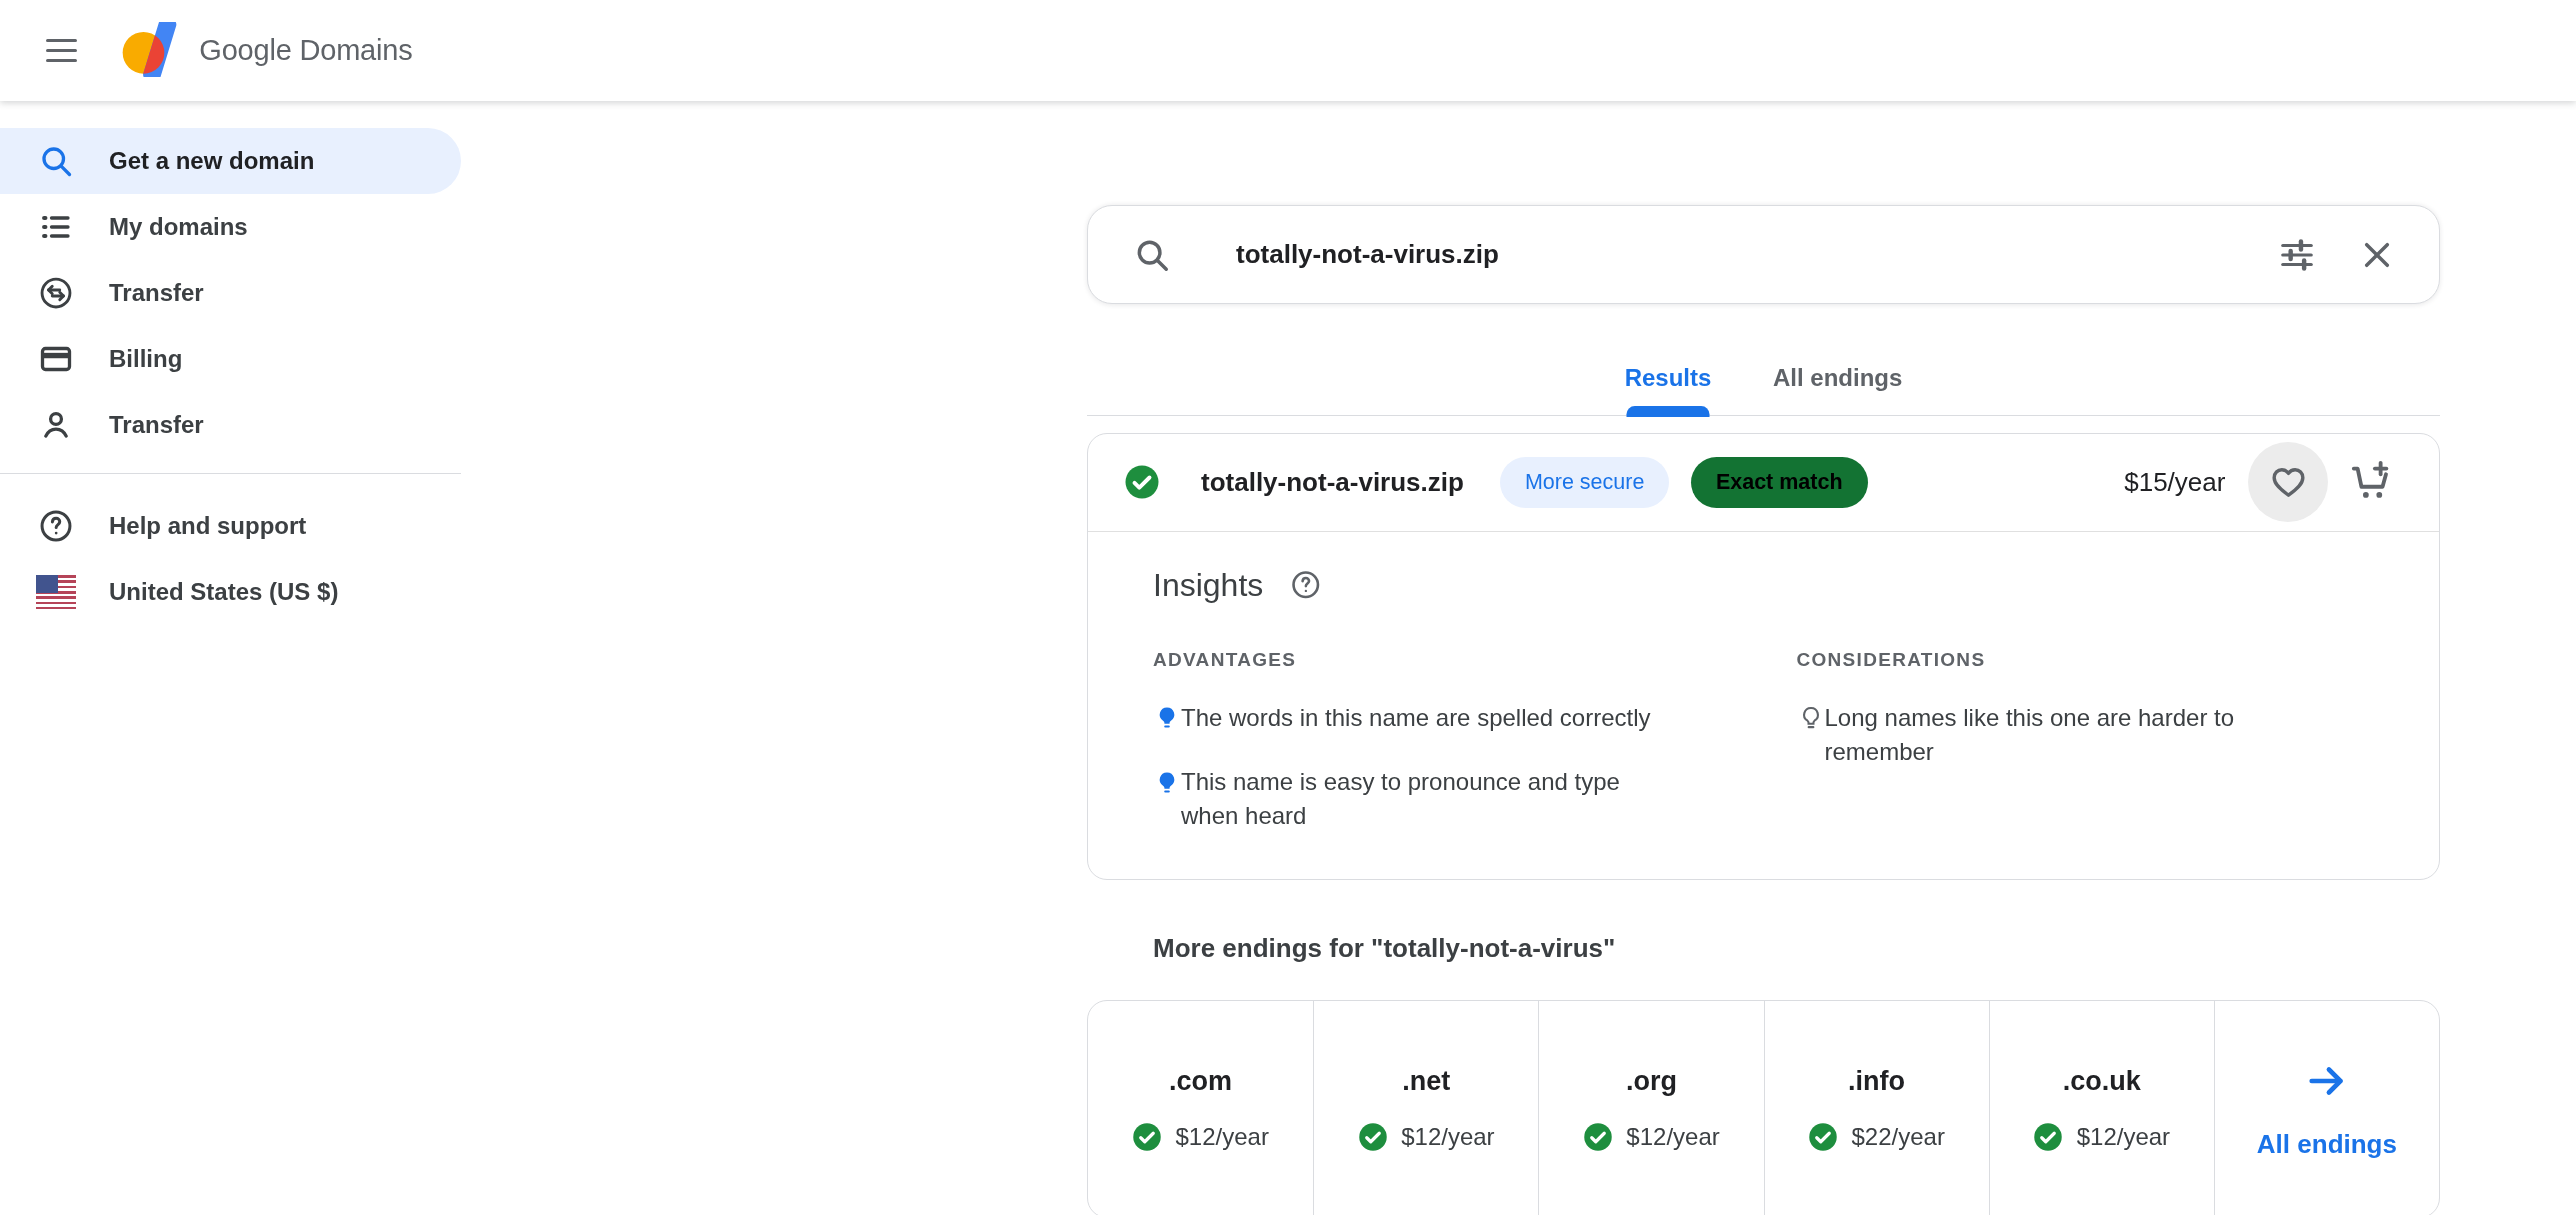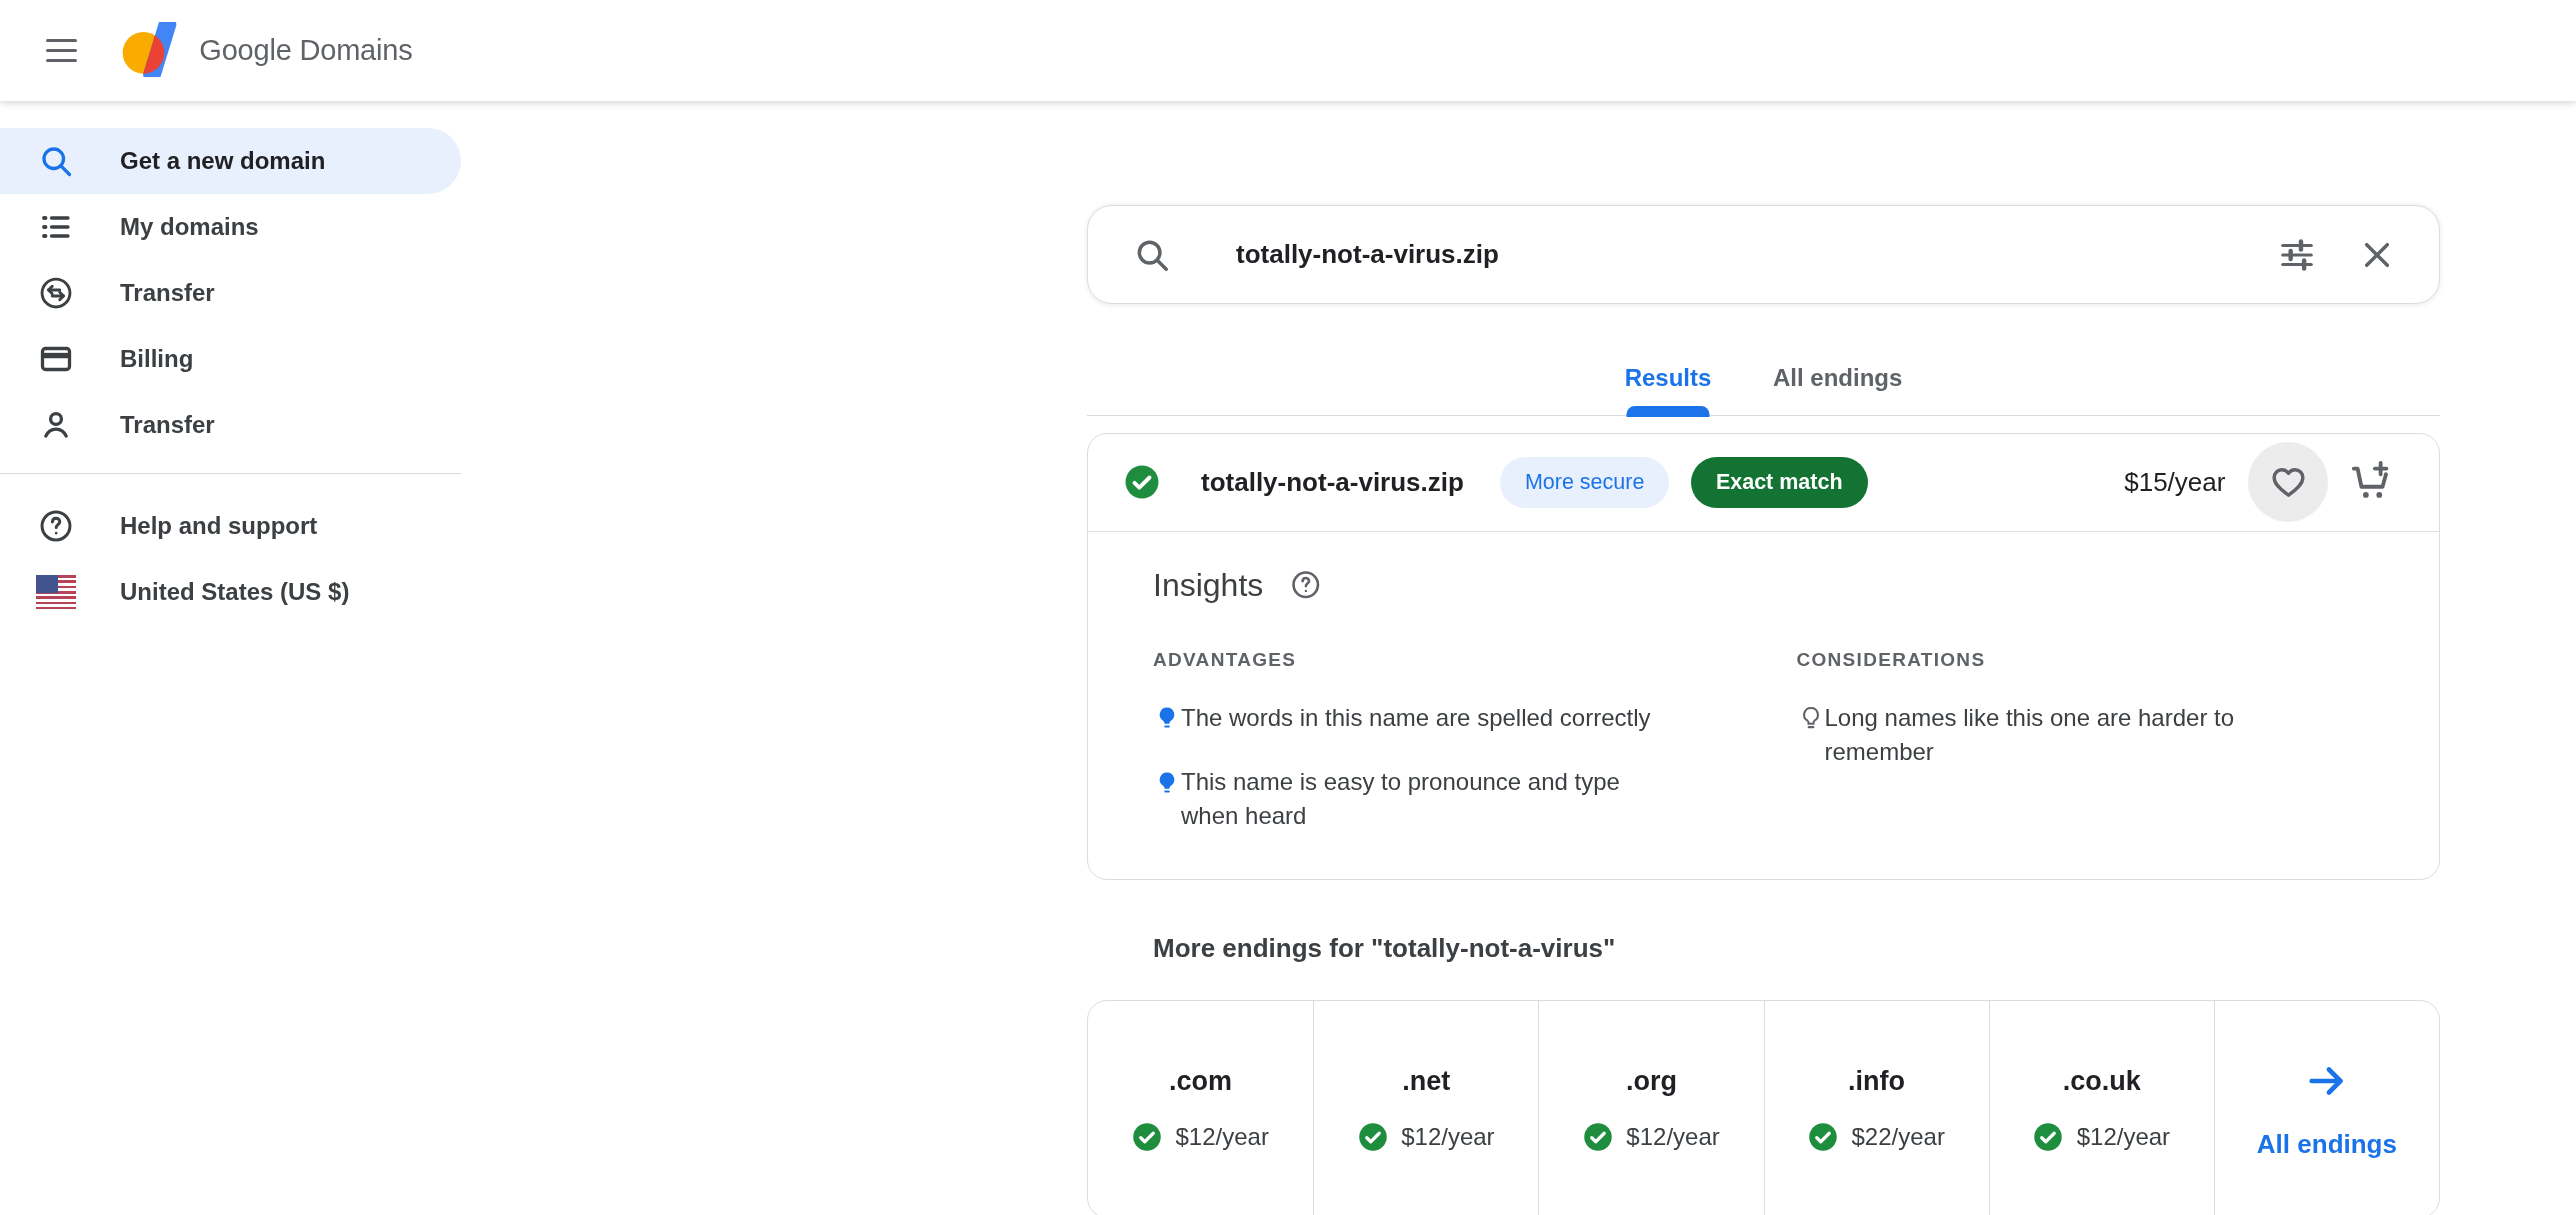--- a/index.html
+++ b/index.html
@@ -12,21 +12,21 @@
             box-shadow:0 1.7px 6.6px rgba(60,64,67,.22); z-index:20;
             display:flex; align-items:center; padding-left:35px; }
   .menu-btn { width:53px; height:53px; border:none; background:none; cursor:pointer;
               display:flex; flex-direction:column; justify-content:center; gap:6.6px; align-items:center; margin-right:33px; }
   .menu-btn i { display:block; width:31px; height:3px; background:#5f6368; border-radius:1.7px; }
   .brand { display:flex; align-items:center; gap:13.3px; cursor:pointer; }
   .brand-text { font-size:29px; color:#5f6368; letter-spacing:-0.2px; }
 
   
   .sidebar { position:absolute; top:101px; left:0; width:461px; padding-top:26.5px; background:#fff; }
-  .side-item { height:66px; display:flex; align-items:center; gap:44px; padding-left:36px;
+  .side-item { height:66px; display:flex; align-items:center; gap:33px; padding-left:36px;
                font-size:24px; font-weight:bold; color:#3c4043; cursor:pointer;text-align:right; }
   .side-item .icn { width:40px; height:40px; flex:none; display:flex; align-items:center; justify-content:center; color:#3c4043; }
   .side-item .icn svg { width:36px; height:36px; }
   .side-item.active { background:#e8f0fe; border-radius:0 828px 828px 0; color:#202124; }
   .side-item.active .icn { color:#1a73e8; }
   .side-divider { height:0.8px; background:#dadce0; margin:15px 0 20px 0; width:461px; }
   .flag { width:51px; height:34px; position:relative; display:block;
           background:repeating-linear-gradient(180deg,#b54458 0 2.7px,#fff 2.7px 5.3px); }
   .flag-canton { position:absolute; top:0; left:0; width:21.5px; height:18px; background:#41548e; }
 
@@ -54,21 +54,21 @@
                        bottom:-1.7px; width:83px; height:10.8px; background:#1a73e8; border-radius:8.3px 8.3px 0 0; }
 
   .result-card { margin-top:16.6px; background:#fff; border:0.8px solid #dadce0; border-radius:20px; overflow:hidden; }
   .result-row { height:98px; display:flex; align-items:center; padding:0 36px; border-bottom:0.8px solid #e0e0e0; }
   .check { width:36px; height:36px; flex:none; display:flex; }
   .check svg { width:36px; height:36px; }
   .result-domain { margin-left:41px; font-size:26px; font-weight:bold; color:#202124; }
   .chips { display:flex; align-items:center; gap:21.5px; margin-left:36px; }
   .chip { height:51px; display:flex; align-items:center; padding:0 25px; border-radius:828px; font-size:21.5px; white-space:nowrap; }
   .chip.blue { background:#e8f0fe; color:#1a73e8; }
-  .chip.green { background:#137333; color:#ffffff; font-weight:bold; }
+  .chip.green { background:#137333; color:#000000; font-weight:bold; }
   .spacer { flex:1; }
   .price { font-size:26px; color:#202124; }
   .heart-btn { width:80px; height:80px; margin-left:23px; border:none; cursor:pointer; border-radius:50%;
                background:#ececec; display:flex; align-items:center; justify-content:center; color:#5f6368; }
   .heart-btn svg { width:43px; height:43px; }
   .cart-btn { width:63px; height:63px; margin-left:11.6px; border:none; background:none; cursor:pointer;
               display:flex; align-items:center; justify-content:center; color:#5f6368; }
   .cart-btn svg { width:46px; height:46px; }
 
   .insights { padding:35px 65px 46px 65px; }

